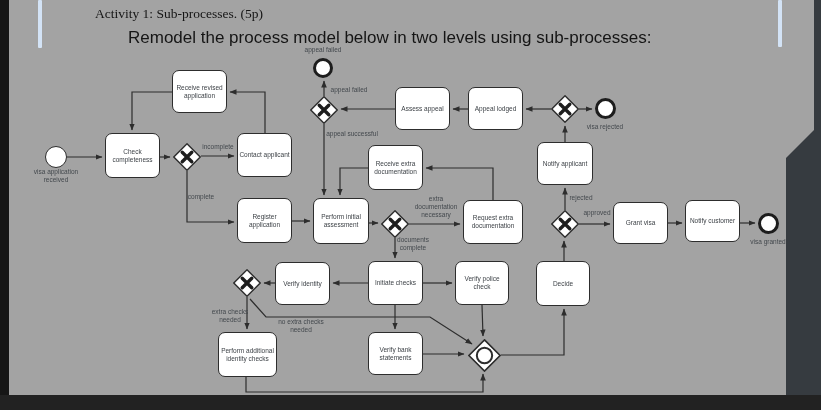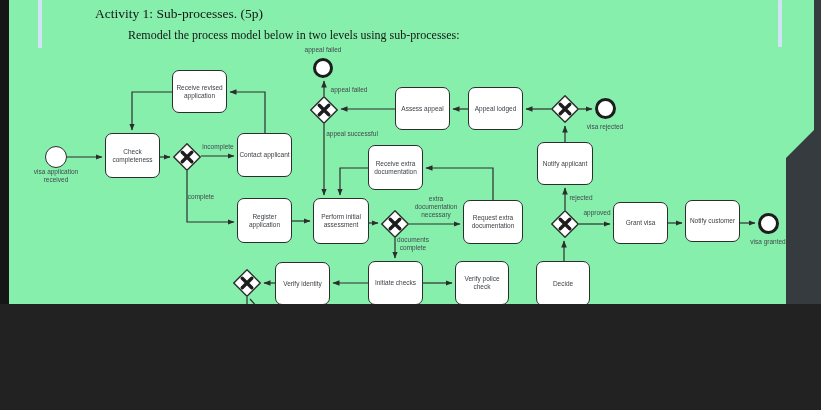--- a/index.html
+++ b/index.html
@@ -1,27 +1,27 @@
 <!DOCTYPE html>
 <html><head>
 <meta charset="utf-8">
 <style>
   html,body{margin:0;padding:0;background:#222;}
-  .screen{position:relative;width:821px;height:304px;background:#86efac;overflow:hidden;
+  .screen{position:relative;width:821px;height:395px;background:#a3a3a3;overflow:hidden;
           font-family:"Liberation Sans",sans-serif;}
   
   .left-bar{position:absolute;left:0;top:0;width:9px;height:410px;background:#161616;}
   .bottom-bar{position:absolute;left:0;top:404px;width:821px;height:6px;background:#0e0e0e;}
   .right-panel-svg{position:absolute;left:0;top:0;pointer-events:none;}
   .margin-marker{position:absolute;border-radius:1px;}
   
   .doc-title{position:absolute;left:95px;top:6px;font-family:"Liberation Serif",serif;
              font-size:13.5px;color:#151515;}
-  .doc-subtitle{position:absolute;left:128px;top:28px;font-family:Liberation Serif, serif;
-             font-size:12px;color:#151515;}
+  .doc-subtitle{position:absolute;left:128px;top:28px;font-family:Liberation Sans, sans-serif;
+             font-size:17px;color:#151515;}
   
   #diagram{position:absolute;left:0;top:0;width:821px;height:410px;}
   #flows-svg{position:absolute;left:0;top:0;}
   .flow{fill:none;stroke:#2d2d2d;stroke-width:1.2;}
   .task{position:absolute;border:1.4px solid #2d2d2d;border-radius:7px;background:#fff;
         display:flex;align-items:center;justify-content:center;text-align:center;
         font-size:6.5px;line-height:1.2;color:#3a3f44;padding:1px;box-sizing:border-box;}
   .event{position:absolute;border-radius:50%;background:#fff;border:1.5px solid #2d2d2d;
          box-sizing:border-box;}
   .event.end{border-width:3px;border-color:#1d1d1d;}

